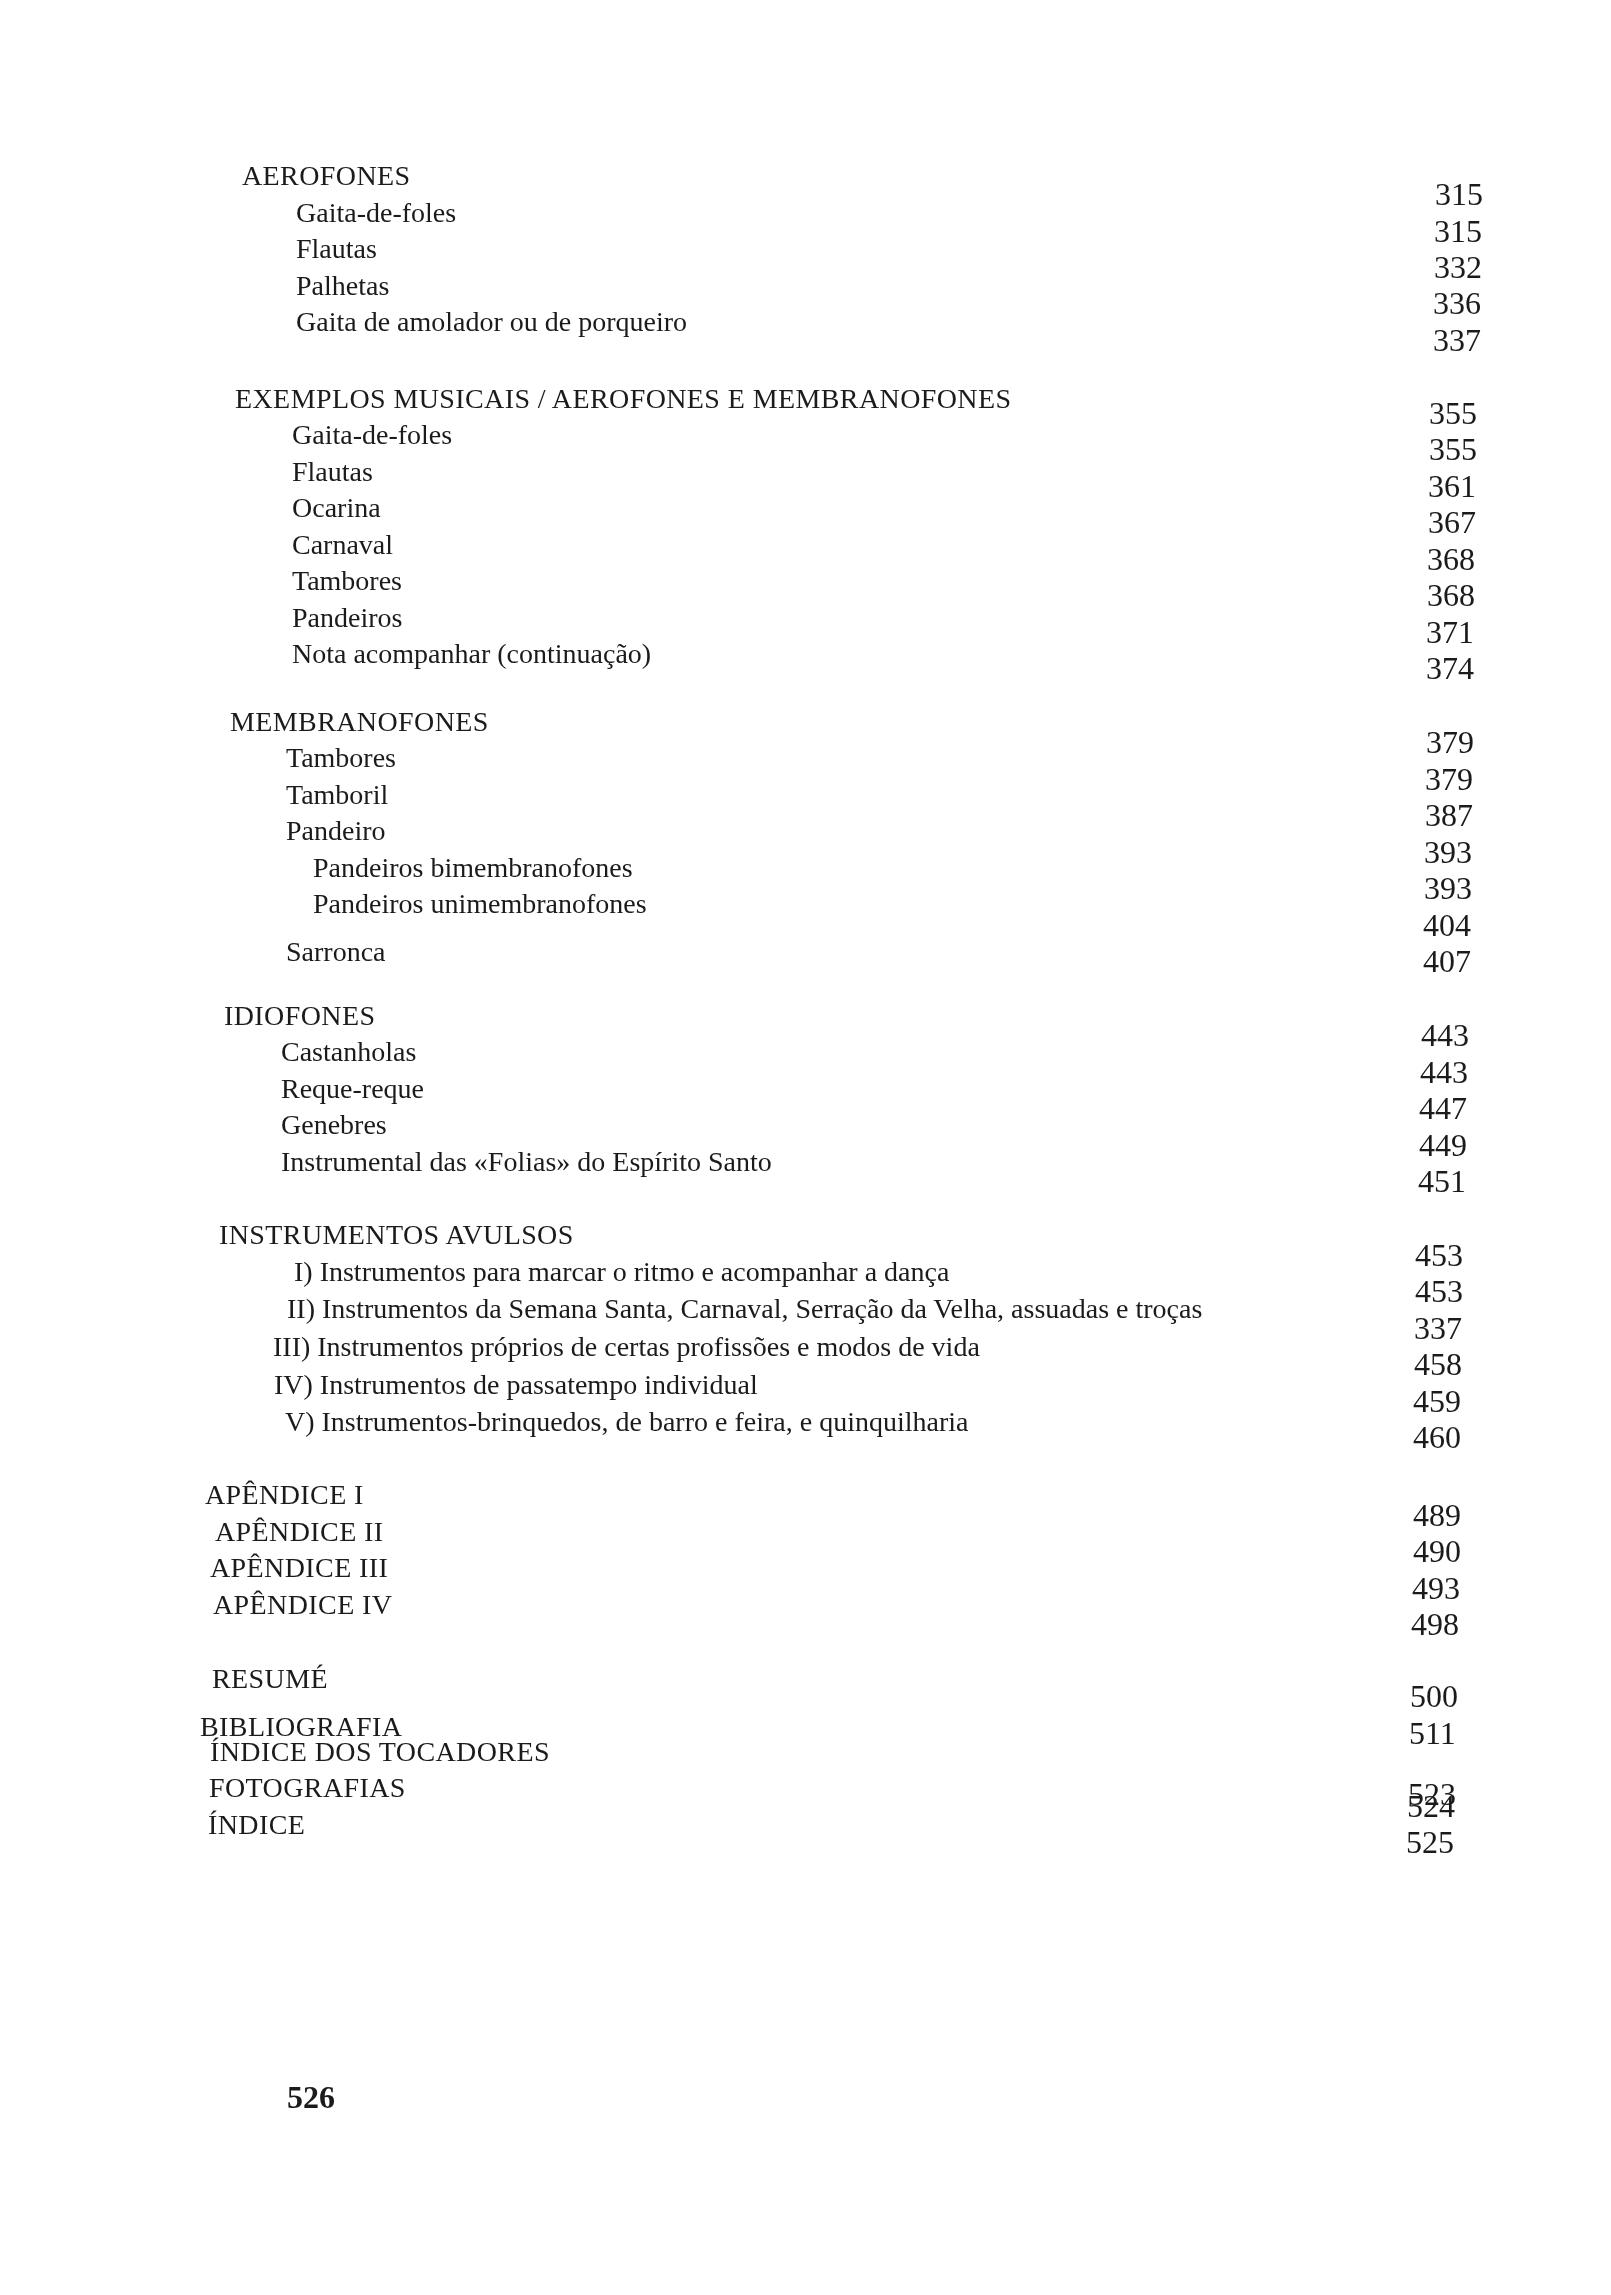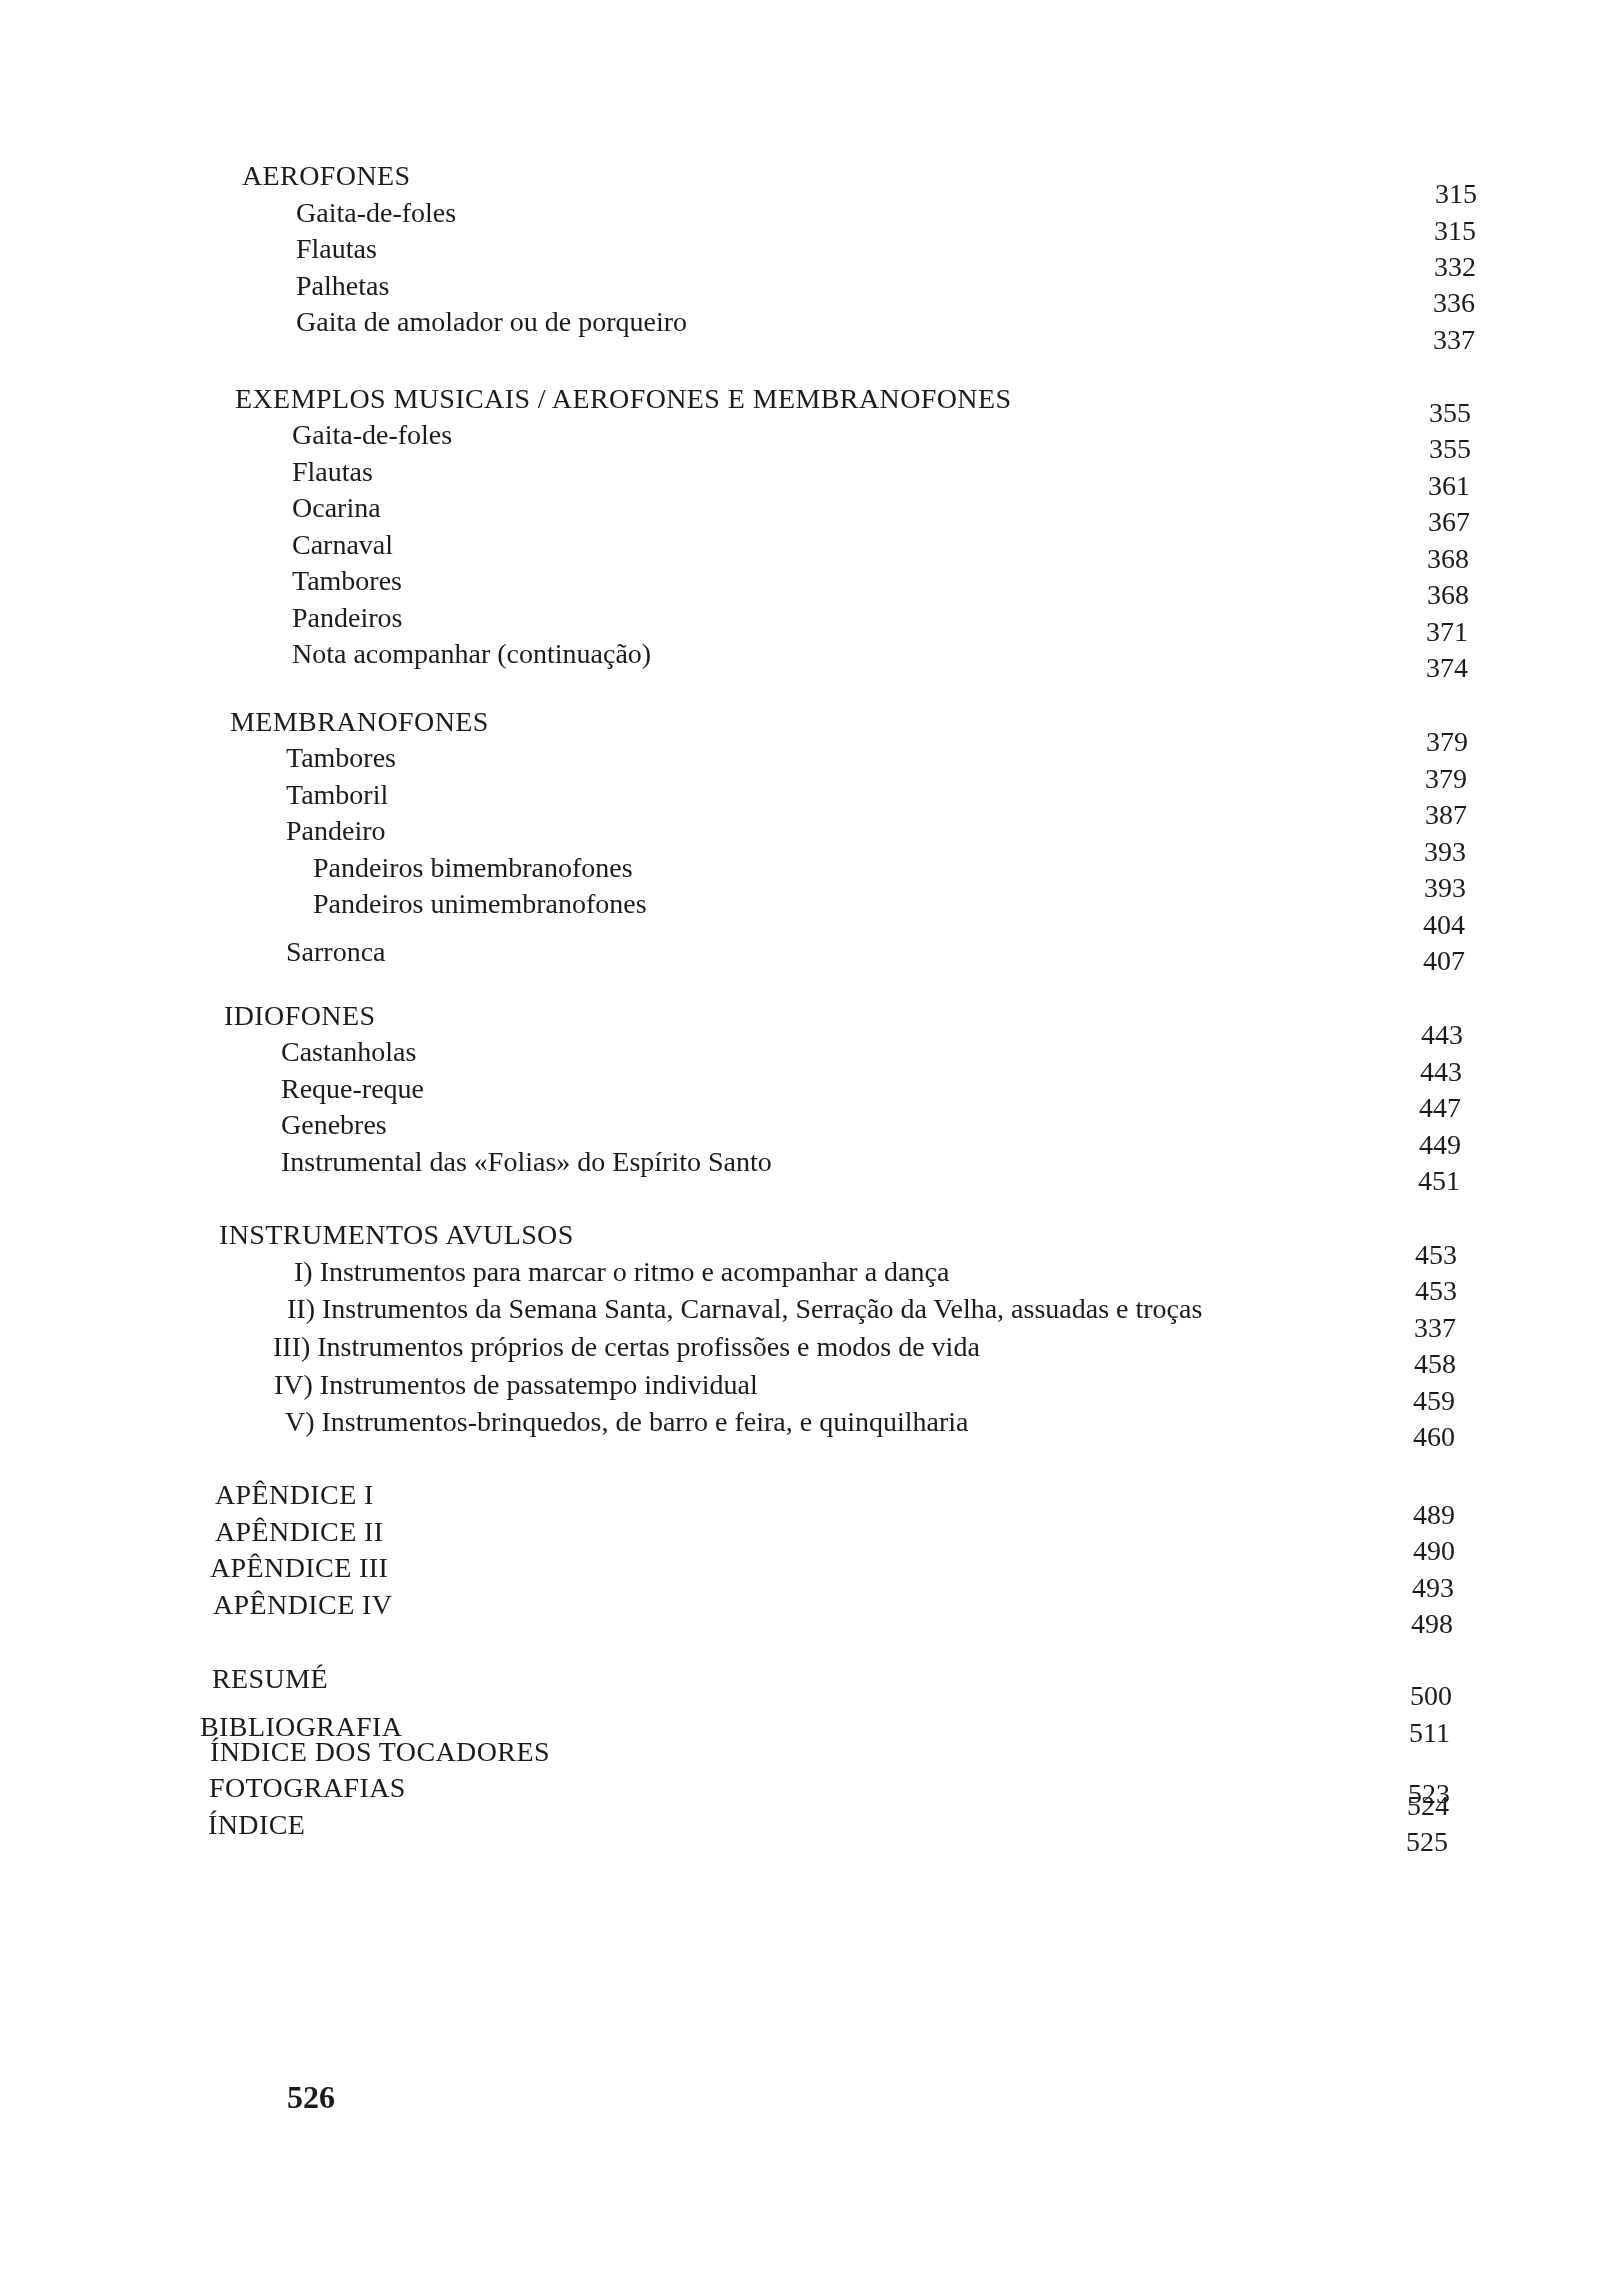--- a/index.html
+++ b/index.html
@@ -1,21 +1,21 @@
 <!DOCTYPE html>
 <html style="font-size:14.2px"><head>
 <meta charset="utf-8">
 <style>
   html, body { margin: 0; padding: 0; background: #ffffff; }
   body { width: 1612px; height: 2295px; position: relative; overflow: hidden;
          font-family: "Liberation Serif", "DejaVu Serif", serif; color: #1c1a1a; }
   .page { position: absolute; left: 0; top: 0; width: 1612px; height: 2295px; }
   .line { position: absolute; white-space: nowrap; font-size: 28px; line-height: 32px; }
   .head { font-size: 28px; letter-spacing: 0.4px; }
-  .num { position: absolute; font-size: 28px; line-height: 32px; white-space: nowrap; }
+  .num { position: absolute; font-size: 32px; line-height: 32px; white-space: nowrap; }
   .folio { position: absolute; left: 287px; top: 2079px; font-size: 32px; font-weight: bold; }
 </style>
 </head>
 <body>
 
 <div class="page">
   <div id="toc">
       <div class="line head" style="top: 160px; left: 242px;">AEROFONES</div>
       <div class="line" style="top: 197px; left: 296px;">Gaita-de-foles</div>
       <div class="line" style="top: 233px; left: 296px;">Flautas</div>
@@ -71,21 +71,21 @@
       <div class="line" style="top: 1293px; left: 287px;">II) Instrumentos da Semana Santa, Carnaval, Serração da Velha, assuadas e troças</div>
       <div class="line" style="top: 1331px; left: 273px;">III) Instrumentos próprios de certas profissões e modos de vida</div>
       <div class="line" style="top: 1369px; left: 274px;">IV) Instrumentos de passatempo individual</div>
       <div class="line" style="top: 1406px; left: 285px;">V) Instrumentos-brinquedos, de barro e feira, e quinquilharia</div>
       <div class="num" style="top: 1239px; left: 1415px;">453</div>
       <div class="num" style="top: 1275px; left: 1415px;">453</div>
       <div class="num" style="top: 1312px; left: 1414px;">337</div>
       <div class="num" style="top: 1348px; left: 1414px;">458</div>
       <div class="num" style="top: 1385px; left: 1413px;">459</div>
       <div class="num" style="top: 1421px; left: 1413px;">460</div>
-      <div class="line head" style="top: 1479px; left: 215px;">APÊNDICE I</div>
+      <div class="line head" style="top: 1479px; left: 205px;">APÊNDICE I</div>
       <div class="num" style="top: 1499px; left: 1413px;">489</div>
       <div class="line head" style="top: 1516px; left: 215px;">APÊNDICE II</div>
       <div class="num" style="top: 1535px; left: 1413px;">490</div>
       <div class="line head" style="top: 1552px; left: 210px; text-align: center;">APÊNDICE III</div>
       <div class="num" style="top: 1572px; left: 1412px;">493</div>
       <div class="line head" style="top: 1589px; left: 213px;">APÊNDICE IV</div>
       <div class="num" style="top: 1608px; left: 1411px;">498</div>
       <div class="line head" style="top: 1663px; left: 212px;">RESUMÉ</div>
       <div class="num" style="top: 1680px; left: 1410px;">500</div>
       <div class="line head" style="top: 1699px; left: 200px; margin-top: 12px;">BIBLIOGRAFIA</div>

